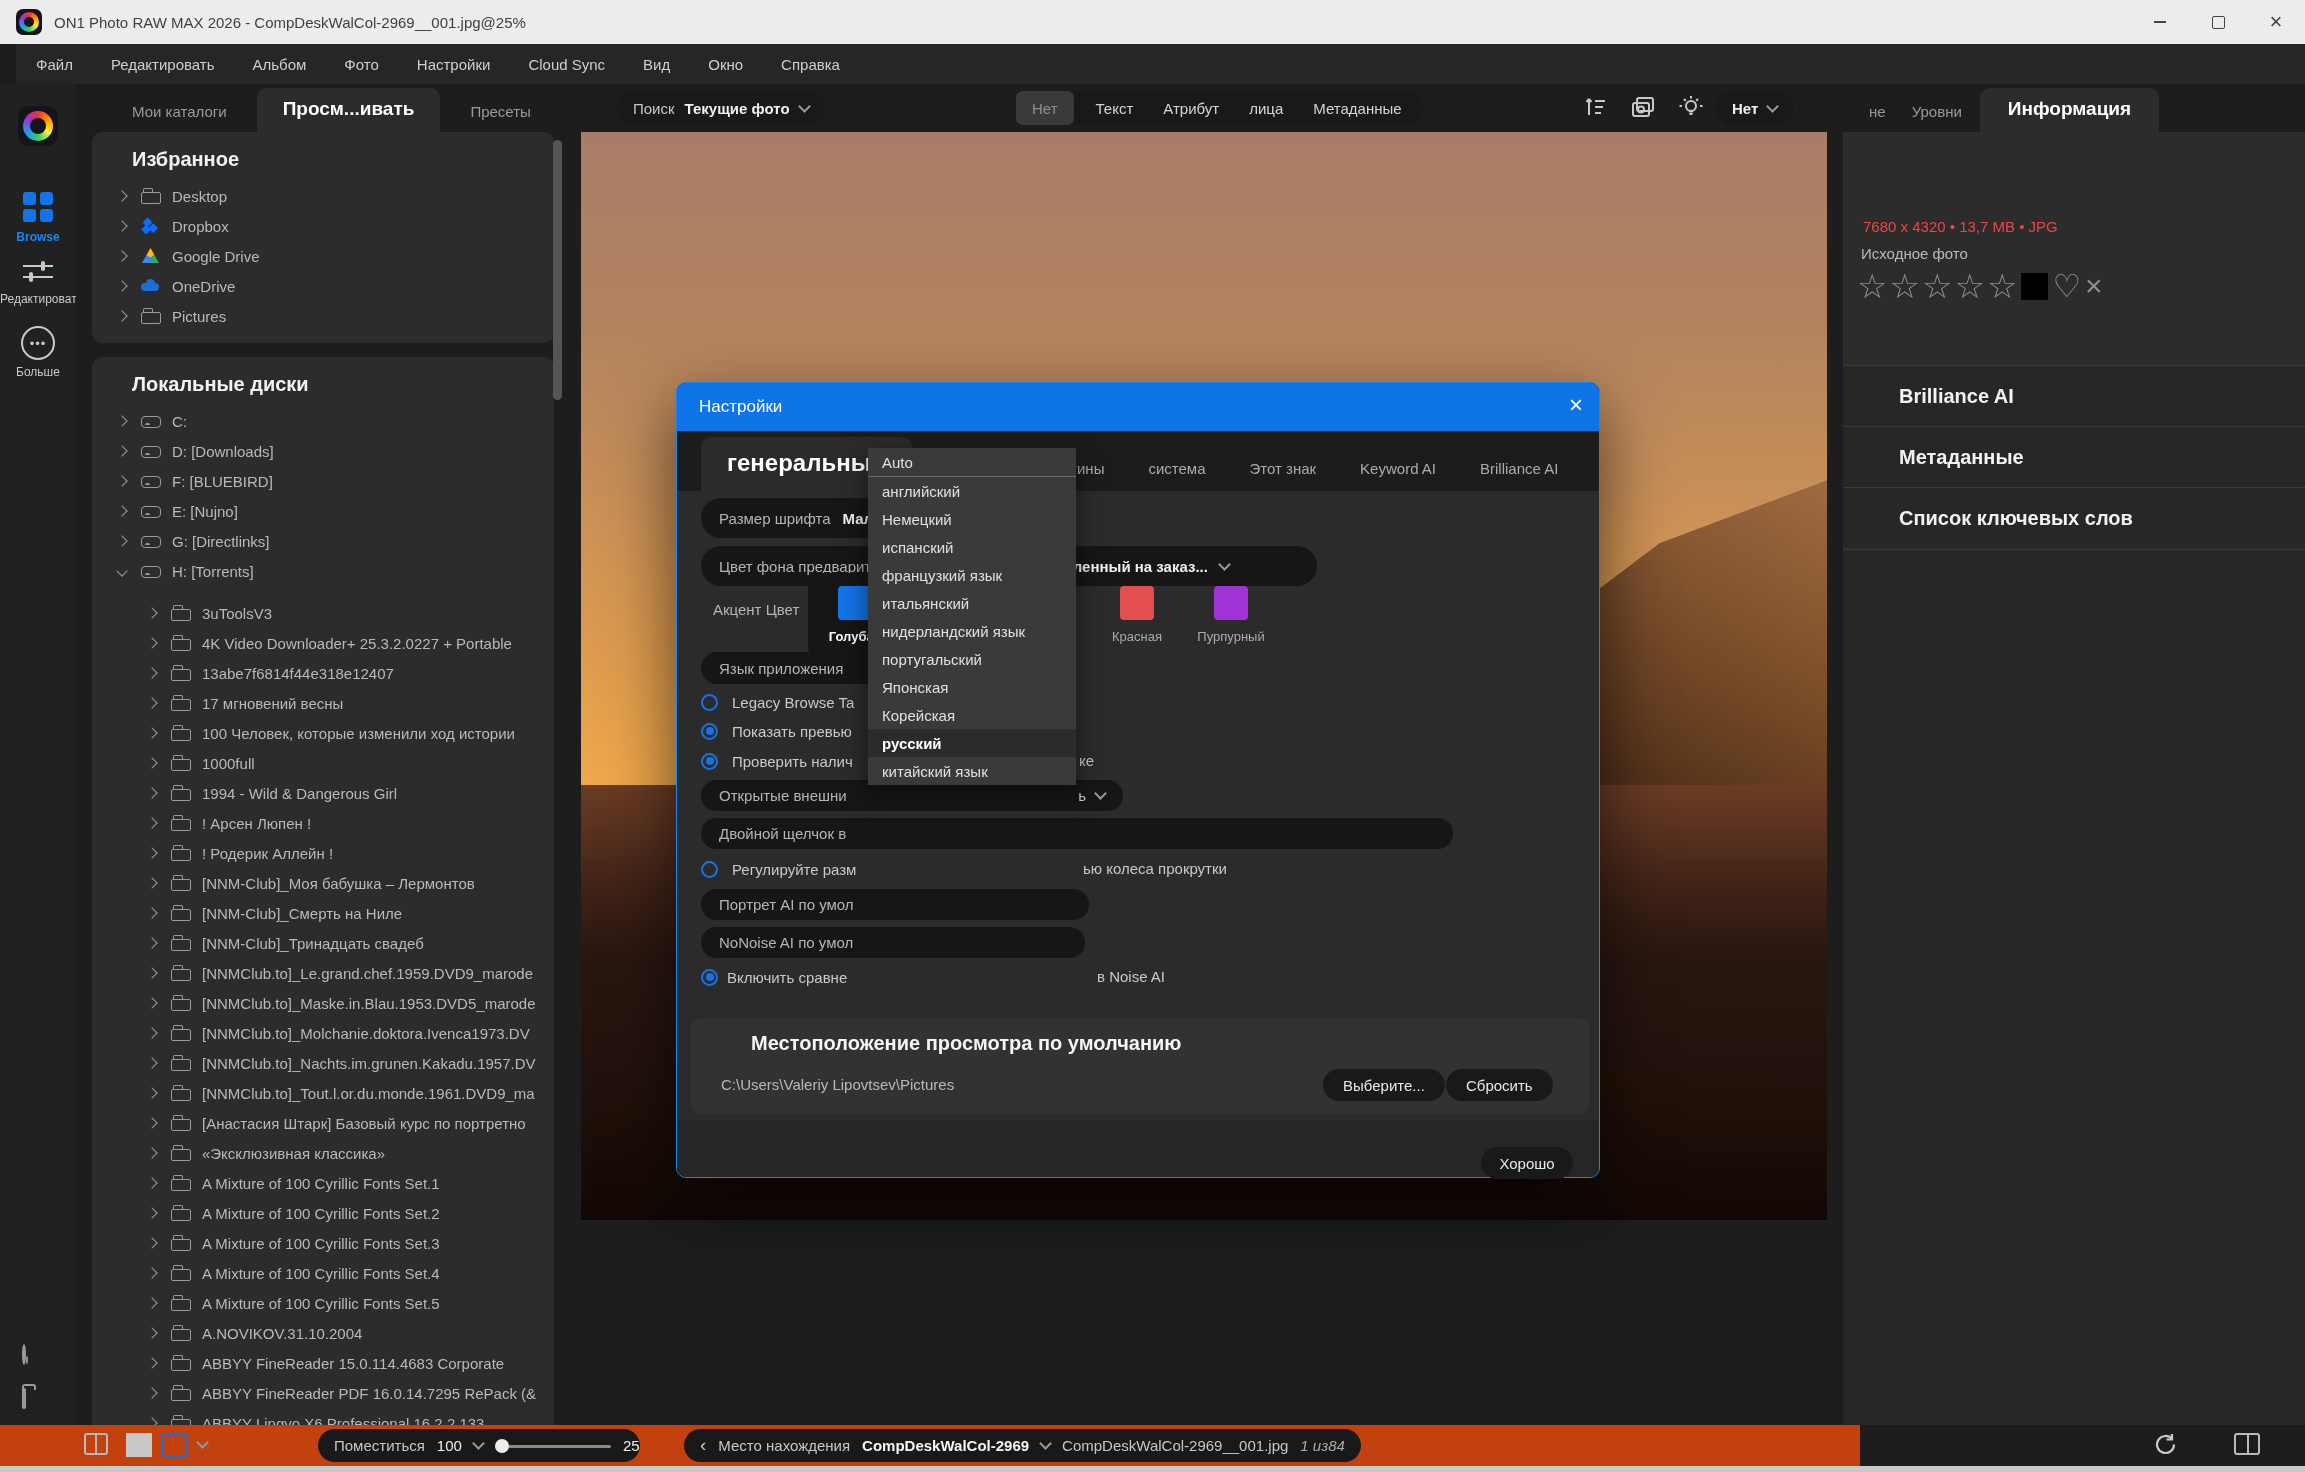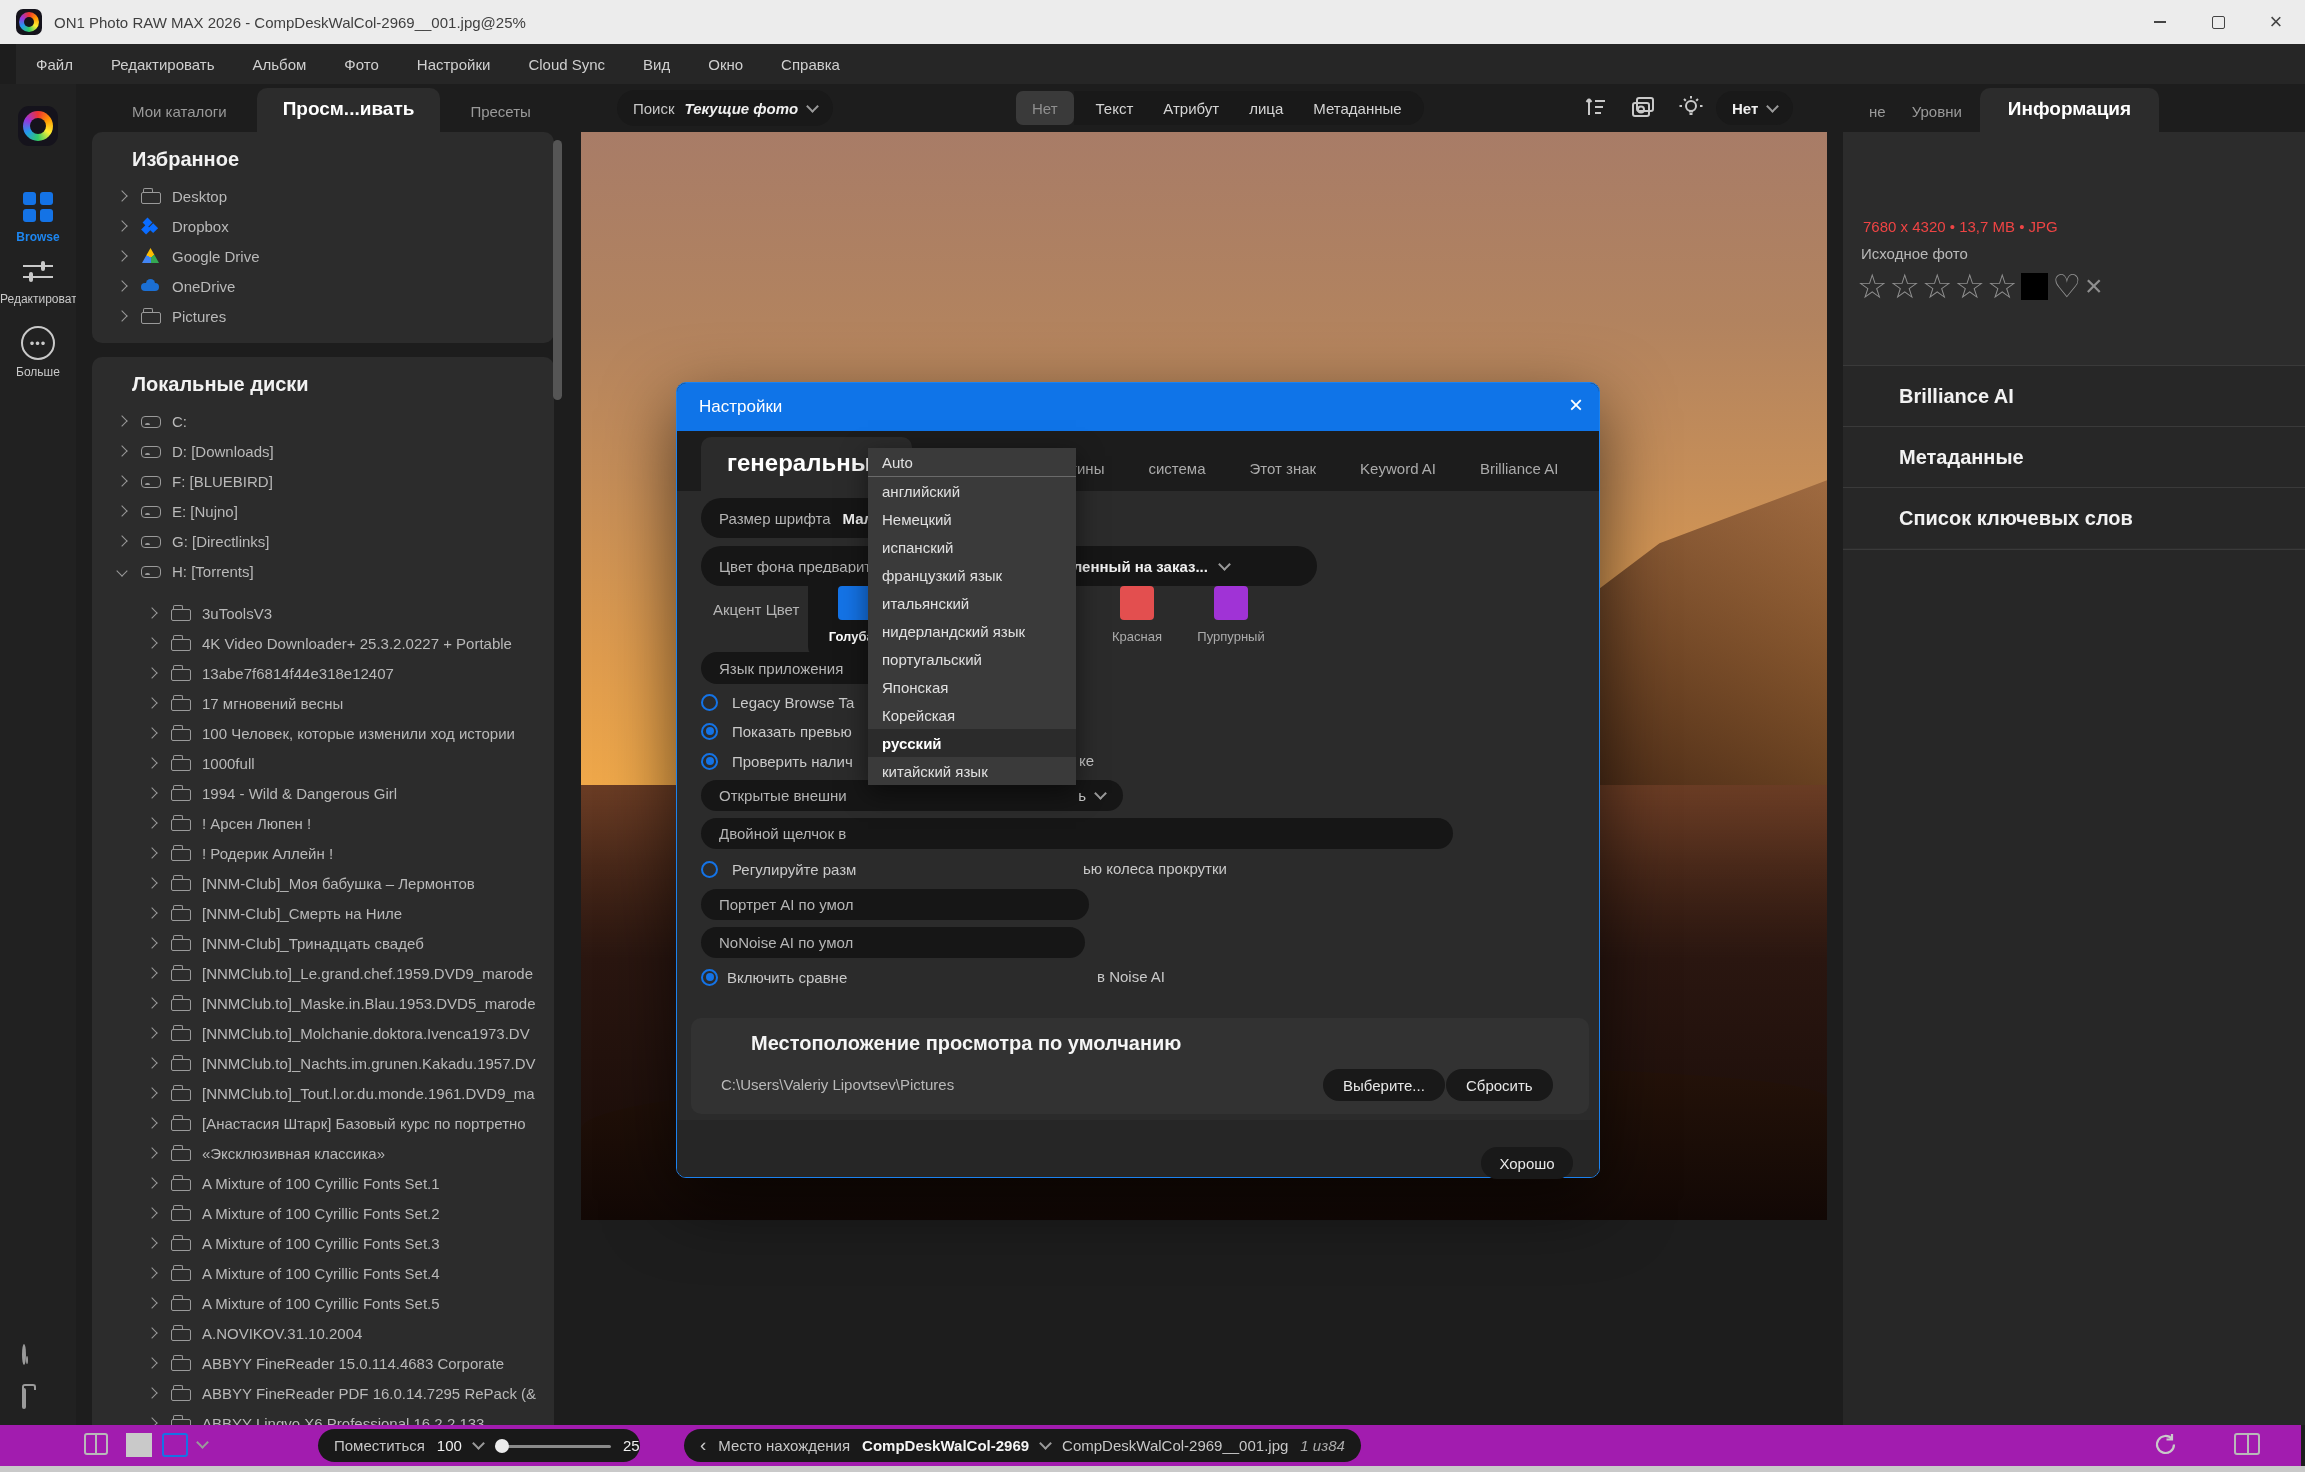--- a/index.html
+++ b/index.html
@@ -85,21 +85,21 @@
   .disks-card{margin-top:14px;height:1080px;}
   .scrollbar{position:absolute;right:4px;top:56px;width:9px;height:260px;border-radius:5px;background:#555;}
 
   
   .toolbar{position:absolute;left:566px;top:84px;width:1277px;height:48px;}
   .pill{background:#191919;border-radius:999px;display:inline-flex;align-items:center;gap:10px;
         padding:0 16px;height:36px;box-sizing:border-box;color:#c7c7c7;}
   .chev{width:7px;height:7px;border-right:2px solid #9a9a9a;border-bottom:2px solid #9a9a9a;
         transform:rotate(45deg);margin-top:-4px;flex:0 0 auto;}
   .search-pill{position:absolute;left:51px;top:6px;}
-  .search-pill .val{color:#f0f0f0;font-weight:bold;font-style:italic;}
+  .search-pill .val{color:#f0f0f0;font-weight:bold;}
   .filterbar{position:absolute;left:450px;top:7px;display:flex;align-items:center;}
   .fchip{background:#3a3a3a;color:#8f8f8f;border-radius:7px;height:34px;display:flex;align-items:center;padding:0 16px;}
   .fgroup{background:#191919;border-radius:0 17px 17px 0;height:34px;display:flex;align-items:center;gap:30px;padding:0 22px;}
   .fgroup span{color:#d5d5d5;}
   .tool-ics{position:absolute;left:1018px;top:10px;display:flex;gap:22px;align-items:center;color:#c9c9c9;}
   .net-pill{position:absolute;left:1150px;top:7px;height:34px;}
   .net-pill .val{color:#f0f0f0;font-weight:bold;}
 
   
   .photo{position:absolute;left:581px;top:132px;width:1246px;height:1088px;overflow:hidden;background:#20100c;}
@@ -178,21 +178,21 @@
   .btn-ok{left:804px;top:27px;width:92px;}
 
   
   .popup{position:absolute;left:191px;top:-43px;width:208px;background:#3a3a3a;box-shadow:0 8px 24px rgba(0,0,0,.5);
          z-index:60;}
   .popup .pi{height:28px;display:flex;align-items:center;padding-left:14px;color:#e0e0e0;white-space:nowrap;}
   .popup .pi:first-child{border-bottom:1px solid #6a6a6a;}
   .popup .pi.selected{background:#2b2b2b;color:#fff;font-weight:bold;text-align:center;}
 
   
-  .statusbar{position:absolute;left:0;top:1425px;width:2301px;height:41px;background:#a21caf;}
+  .statusbar{position:absolute;left:0;top:1425px;width:1860px;height:41px;background:#c2410c;}
   .sb-ic{position:absolute;top:8px;color:#c9c9c9;}
   .ic-splitv{left:84px;width:24px;height:22px;border:2px solid #b9b9b9;border-radius:3px;box-sizing:border-box;}
   .ic-splitv::before{content:"";position:absolute;left:9px;top:0;bottom:0;width:2px;background:#b9b9b9;}
   .ic-grid{left:126px;width:26px;height:24px;
      background:
       linear-gradient(#c9c9c9,#c9c9c9) 0 8px/26px 1.6px no-repeat,
       linear-gradient(#c9c9c9,#c9c9c9) 0 16px/26px 1.6px no-repeat,
       linear-gradient(#c9c9c9,#c9c9c9) 8px 0/1.6px 24px no-repeat,
       linear-gradient(#c9c9c9,#c9c9c9) 17px 0/1.6px 24px no-repeat,
       linear-gradient(#c9c9c9,#c9c9c9) 0 0/26px 24px no-repeat;

